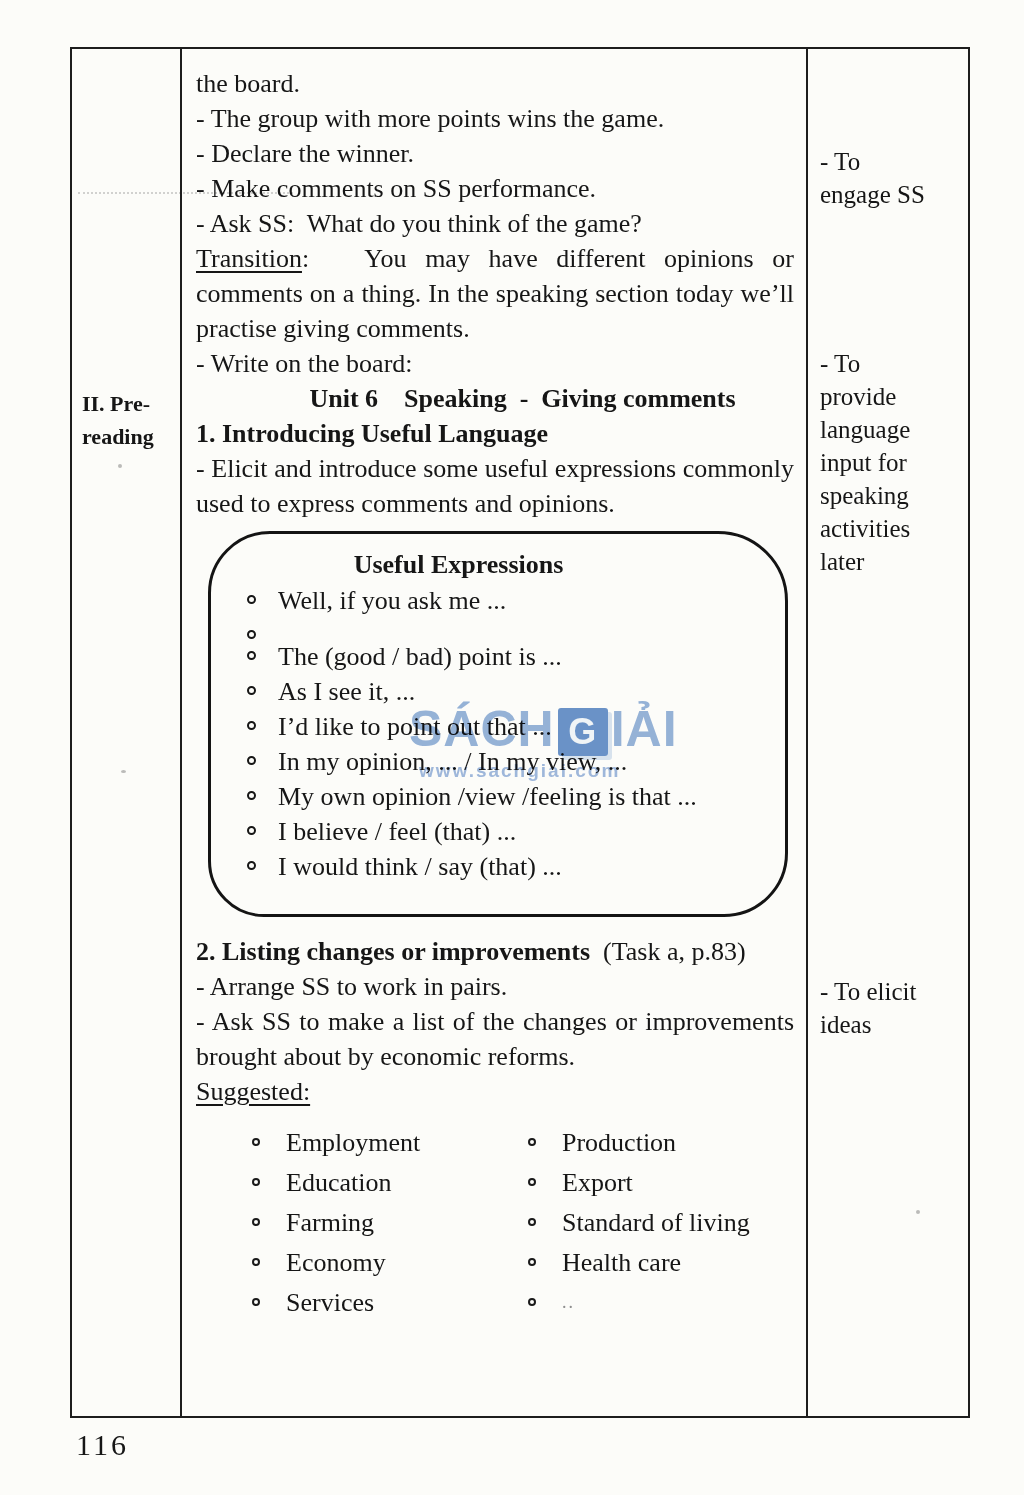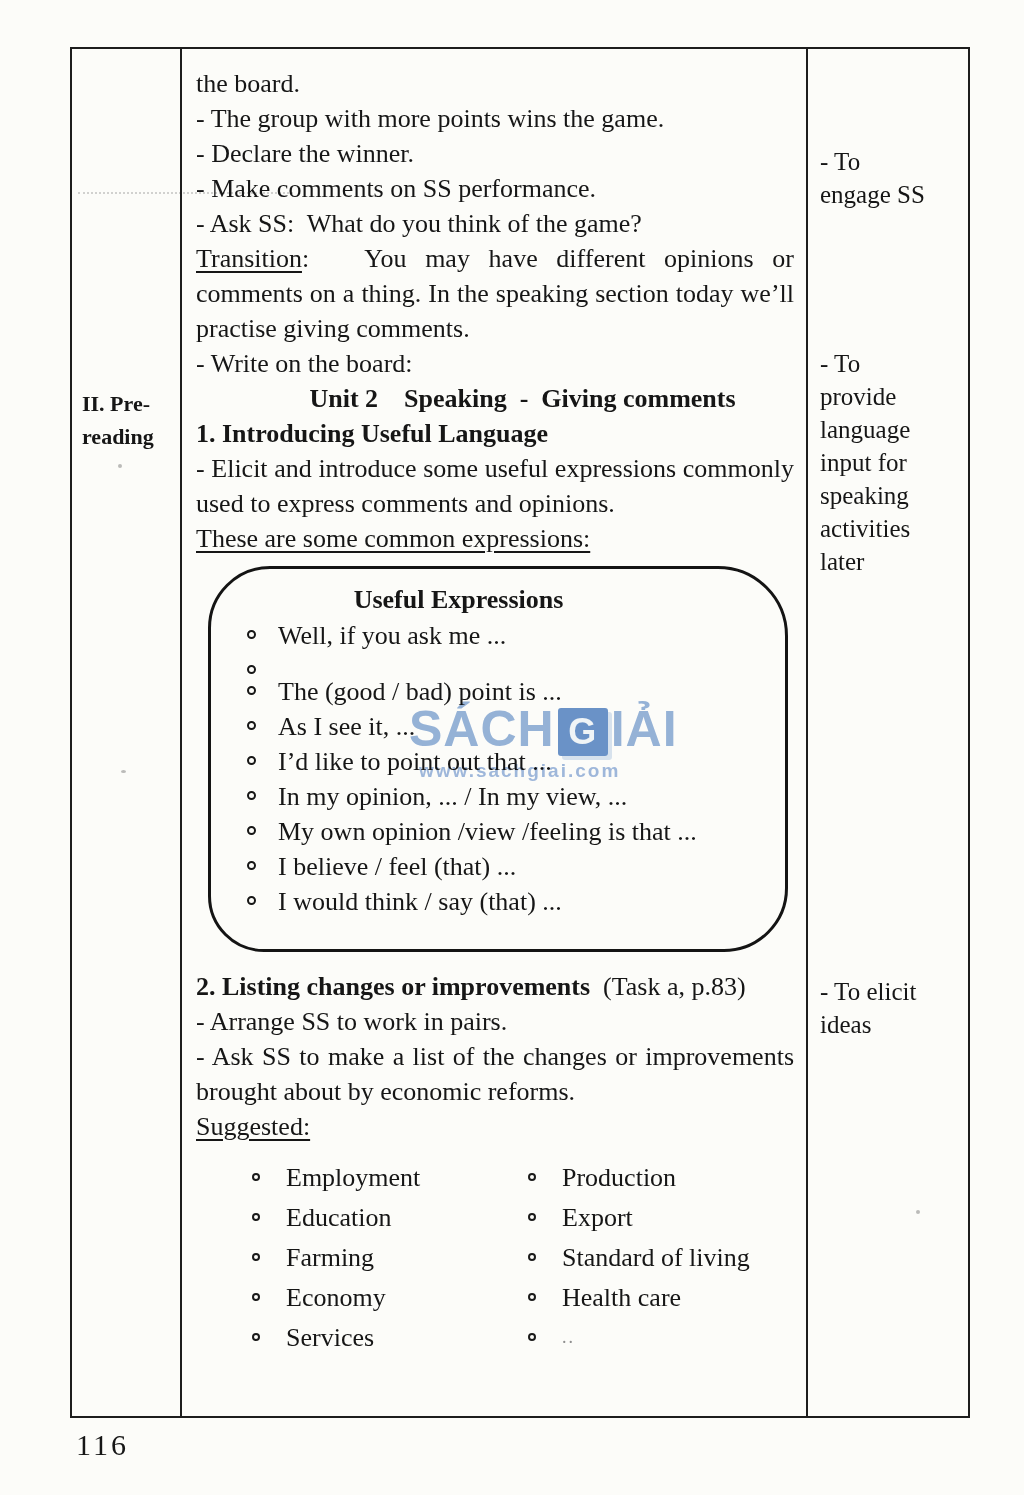--- a/index.html
+++ b/index.html
@@ -120,24 +120,23 @@
   <div class="col-main">
     <p class="line">the board.</p>
     <p class="line">- The group with more points wins the game.</p>
     <p class="line">- Declare the winner.</p>
     <p class="line">- Make comments on SS performance.</p>
     <p class="line">- Ask SS:&nbsp; What do you think of the game?</p>
 
     <p class="just"><span class="u">Transition</span><span>:&nbsp;&nbsp; You may have different opinions or comments on a thing. In the speaking section today we’ll practise giving comments.</span></p>
 
     <p class="line">- Write on the board:</p>
-    <p class="unit-heading">Unit 2    Speaking  -  Giving comments</p>
+    <p class="unit-heading">Unit 6    Speaking  -  Giving comments</p>
     <p class="bold">1. Introducing Useful Language</p>
     <p class="just">- Elicit and introduce some useful expressions commonly used to express comments and opinions.</p>
-    <p class="line"><span class="u">These are some common expressions:</span></p>
 
     <div class="expr-box">
       <div class="expr-title">Useful Expressions</div>
       <div class="expr-item">
           <span class="expr-bullet"></span>
           <span>Well, if you ask me ...</span>
         </div>
       <div class="expr-item">
           <span class="expr-bullet"></span>
         </div>

